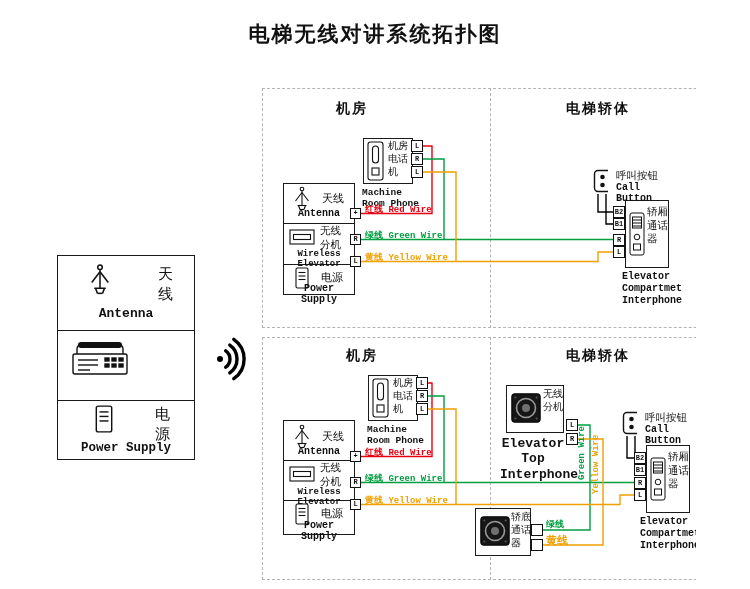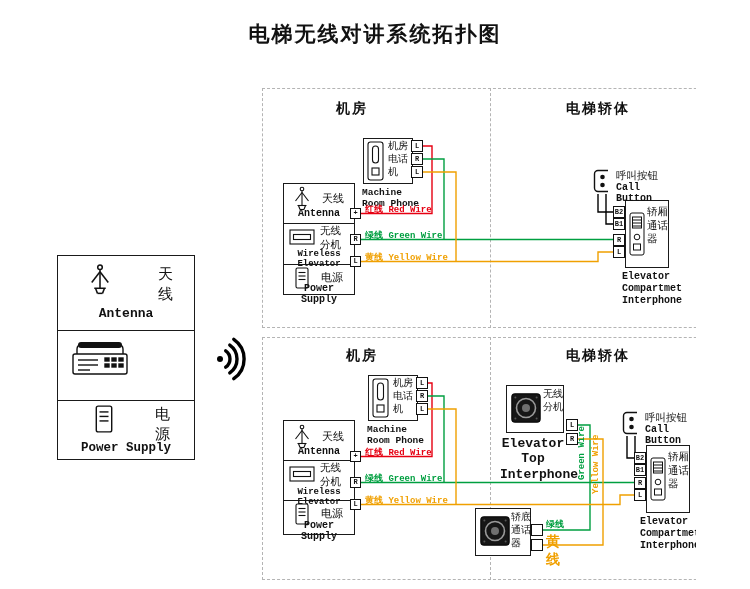--- a/index.html
+++ b/index.html
@@ -300,21 +300,21 @@
       <circle cx="4.4" cy="4.4" r="1" fill="#555"></circle>
       <circle cx="25.6" cy="4.4" r="1" fill="#555"></circle>
       <circle cx="4.4" cy="25.6" r="1" fill="#555"></circle>
       <circle cx="25.6" cy="25.6" r="1" fill="#555"></circle>
     </svg>
   </span>
   <div class="lbl cjk" style="left:511px;top:511px;width:20px;font-size:10px;">轿底通话器</div>
   <div class="term" style="left:531px;top:524px;"></div>
   <div class="term" style="left:531px;top:539px;"></div>
   <div class="lbl b c-green" style="left:546px;top:518px;width:24px;font-size:9px;">绿线</div>
-  <div class="lbl b c-yellow" style="left:546px;top:533px;width:24px;font-size:14px;">黄线</div>
+  <div class="lbl b c-yellow" style="left:546px;top:533px;width:24px;font-size:11px;">黄线</div>
 
   <span class="icon" style="left:621px;top:410px;">
     <svg width="18" height="26" viewBox="0 0 18 26" stroke="#111" fill="none" stroke-width="1.4">
       <path d="M16,2.5 H6 a3.5,3.5 0 0 0 -3.5,3.5 v14 a3.5,3.5 0 0 0 3.5,3.5 h10"></path>
       <circle cx="10.5" cy="9" r="2.3" fill="#111" stroke="none"></circle>
       <circle cx="10.5" cy="17" r="2.3" fill="#111" stroke="none"></circle>
     </svg>
   </span>
   <div class="lbl" style="left:645px;top:411px;width:56px;font-size:10.5px;">呼叫按钮</div>
   <div class="lbl b" style="left:645px;top:424px;width:62px;font-size:10px;">Call Button</div>

